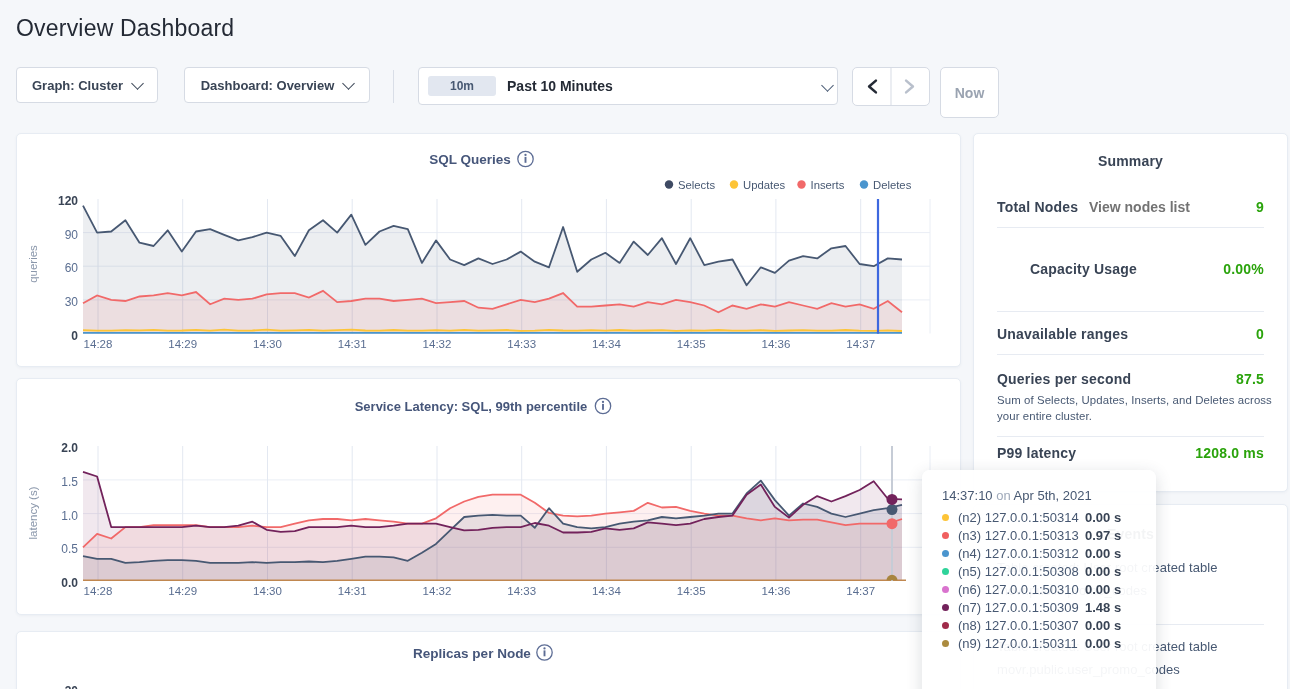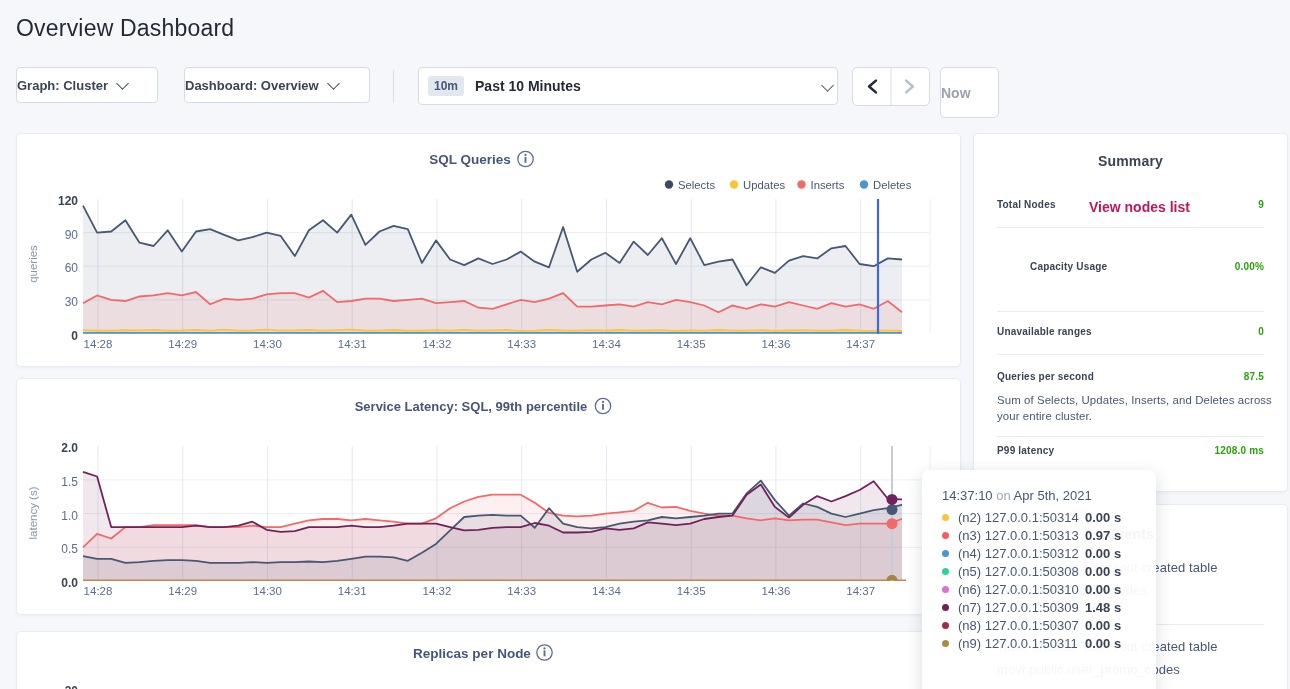--- a/index.html
+++ b/index.html
@@ -2,29 +2,29 @@
 <html><head><meta charset="utf-8">
 <style>
 * { margin:0; padding:0; box-sizing:border-box; }
 html,body { width:1290px; height:689px; overflow:hidden;
   font-family:"Liberation Sans", sans-serif; background:#f5f7fa; position:relative; }
 .abs { position:absolute; }
 .card { position:absolute; background:#fff; border:1px solid #e7ecf3; border-radius:5px;
   box-shadow:0 1px 3px rgba(56,76,108,0.05); }
 h1 { position:absolute; left:16px; top:15px; font-size:23px; font-weight:400; color:#242a35; letter-spacing:0.2px; }
 .btn { position:absolute; background:#fff; border:1px solid #d6dbe4; border-radius:4px;
-  display:flex; align-items:center; 
+  display:flex; align-items:center; justify-content:center;
   font-size:13px; font-weight:bold; color:#394455; }
 .chev { display:inline-block; width:9px; height:9px; margin-left:10px; position:relative; top:-2px;
   border-right:1.6px solid #394455; border-bottom:1.6px solid #394455; transform:rotate(45deg); }
 .badge { background:#e2e7f0; border-radius:3px; font-size:12px; font-weight:bold; color:#475872;
-  padding:3px 6px; margin-right:11px; }
+  padding:3px 22px; margin-right:11px; }
 .sep { position:absolute; left:393px; top:70px; width:1px; height:33px; background:#d9dee7; }
 .srow { position:absolute; left:24px; right:24px; display:flex; justify-content:space-between;
-  font-size:10px; font-weight:bold; color:#394455; letter-spacing:0.2px;gap:46px; }
+  font-size:14px; font-weight:bold; color:#394455; letter-spacing:0.2px;gap:46px; }
 .green { color:#2aa30b; }
 .sdesc { position:absolute; left:24px; right:4px; font-size:11.4px; color:#475872; line-height:15.6px; letter-spacing:0.1px; }
 .sdiv { position:absolute; left:24px; right:24px; height:1px; background:#e7ebf2; }
 .tr { display:flex; align-items:center; height:18px; }
 .td { width:7px; height:7px; border-radius:50%; margin-left:20px; flex:none; }
 .tn { margin-left:9px; font-size:13px; color:#475872; width:127px; }
 .tv { font-size:13px; font-weight:bold; color:#394455; }
 .ev { font-size:13px; color:#475872; line-height:23px; letter-spacing:0.08px; }
 </style></head>
 <body>
@@ -160,21 +160,21 @@
 <text x="62" y="64" text-anchor="end" font-size="12" font-weight="bold" fill="#394455">30</text>
 </svg>
 
 <div class="card" style="left:973px; top:133px; width:315px; height:359px;"></div>
 <div class="abs" style="left:973px; top:153px; width:315px; text-align:center; font-size:14px; font-weight:bold; color:#394455; letter-spacing:0.2px;">Summary</div>
 <div class="abs" style="left:973px; top:133px; width:315px; height:359px;">
   <div class="srow" style="top:66px;">
       <span>Total Nodes</span>
       <span class="green">9</span>
     </div>
-  <div class="abs" style="left:116px; top:66px; font-size:14px; font-weight:bold; color:#be185d;">View nodes list</div>
+  <div class="abs" style="left:116px; top:66px; font-size:14px; font-weight:bold; color:#737373;">View nodes list</div>
   <div class="sdiv" style="top:94px;"></div>
   <div class="srow" style="top:128px;margin-left:33px;">
       <span>Capacity Usage</span>
       <span class="green">0.00%</span>
     </div>
   <div class="sdiv" style="top:178px;"></div>
   <div class="srow" style="top:193px;">
       <span>Unavailable ranges</span>
       <span class="green">0</span>
     </div>

